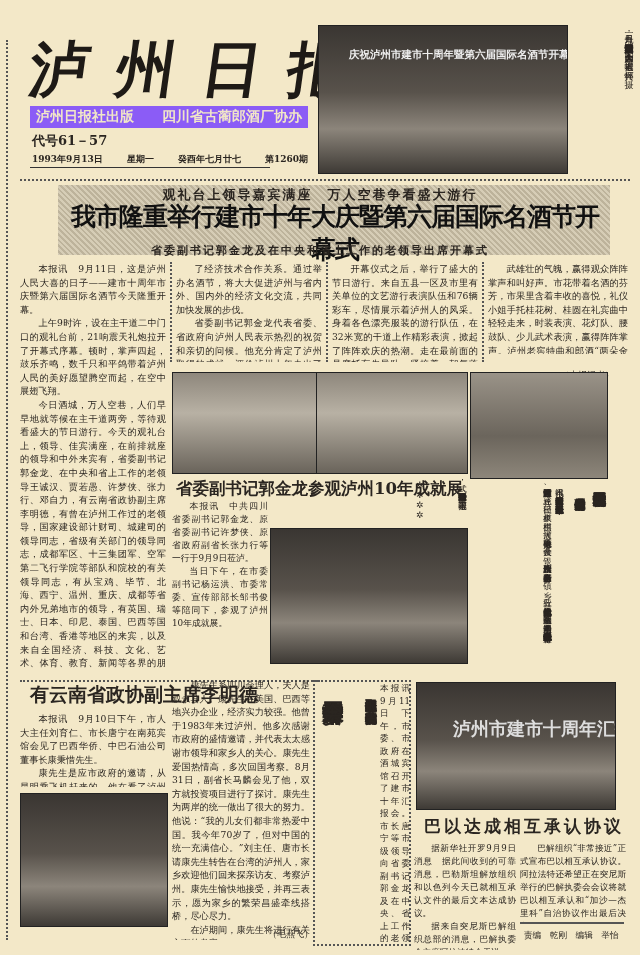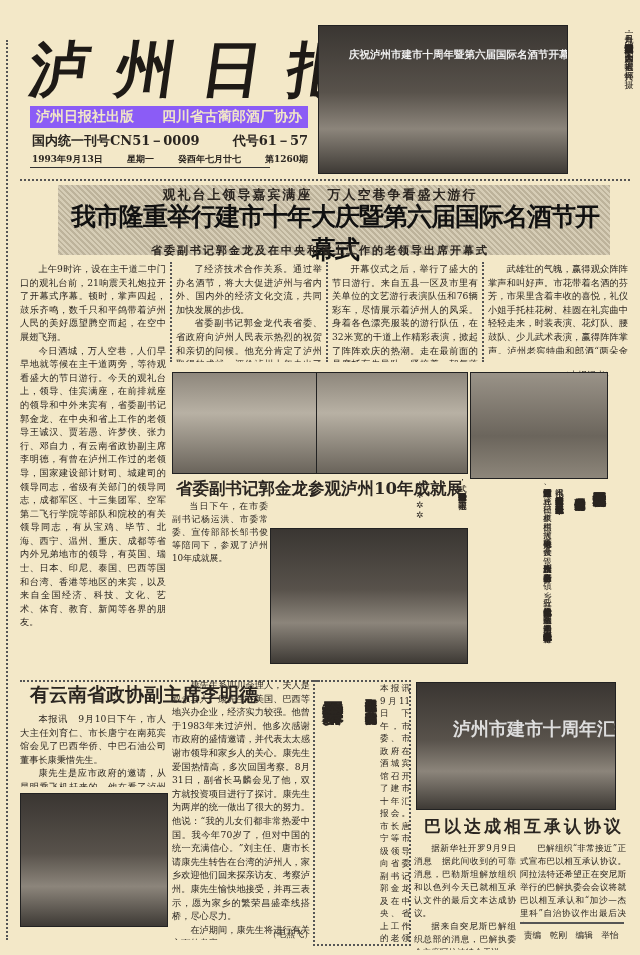--- a/index.html
+++ b/index.html
@@ -34,21 +34,20 @@
 <body>
 
 <div class="dotline-v" style="left:6px;top:40px;height:900px;"></div>
 
 <div class="abs masthead-title">泸州日报</div>
 <div class="abs publisher-bar">
   <span>泸州日报社出版</span>
   <span>四川省古蔺郎酒厂协办</span>
 </div>
 <div class="abs reginfo">
-  <span>国内统一刊号CN51－0009</span>
   <span>代号61－57</span>
 </div>
 <div class="abs dateline">
   <span>1993年9月13日</span>
   <span>星期一</span>
   <span>癸酉年七月廿七</span>
   <span>第1260期</span>
 </div>
 <div class="abs" style="left:30px;top:167px;width:240px;height:1px;background:#333;"></div>
 
@@ -57,20 +56,21 @@
 </div>
 <div class="vcap" style="left:574px;top:28px;height:145px;width:60px;">九月十一日，我市隆重集会庆祝建市十周年暨第六届国际名酒节开幕。图为大会主席台。本报记者　柯怀兴　摄</div>
 
 <div class="dotline-h" style="left:20px;top:179px;width:610px;"></div>
 <div class="abs head-band"></div>
 <div class="abs kicker">观礼台上领导嘉宾满座　万人空巷争看盛大游行</div>
 <div class="abs headline">我市隆重举行建市十年大庆暨第六届国际名酒节开幕式</div>
 <div class="abs subhead">省委副书记郭金龙及在中央和省上工作的老领导出席开幕式</div>
 
 <div class="body" style="left:20px;top:262px;width:146px;height:408px;overflow:hidden;">
+  <p>本报讯　9月11日，这是泸州人民大喜的日子——建市十周年市庆暨第六届国际名酒节今天隆重开幕。</p>
   <p>上午9时许，设在主干道二中门口的观礼台前，21响震天礼炮拉开了开幕式序幕。顿时，掌声四起，鼓乐齐鸣，数千只和平鸽带着泸州人民的美好愿望腾空而起，在空中展翅飞翔。</p>
   <p>今日酒城，万人空巷，人们早早地就等候在主干道两旁，等待观看盛大的节日游行。今天的观礼台上，领导、佳宾满座，在前排就座的领导和中外来宾有，省委副书记郭金龙、在中央和省上工作的老领导王诚汉、贾若愚、许梦侠、张力行、邓自力，有云南省政协副主席李明德，有曾在泸州工作过的老领导，国家建设部计财司、城建司的领导同志，省级有关部门的领导同志，成都军区、十三集团军、空军第二飞行学院等部队和院校的有关领导同志，有从宝鸡、毕节、北海、西宁、温州、重庆、成都等省内外兄弟地市的领导，有英国、瑞士、日本、印尼、泰国、巴西等国和台湾、香港等地区的来宾，以及来自全国经济、科技、文化、艺术、体育、教育、新闻等各界的朋友。</p>
 
 </div>
 <div class="dotline-v" style="left:170px;top:262px;height:100px;"></div>
 <div class="body" style="left:176px;top:262px;width:146px;height:100px;overflow:hidden;">
   <p>了经济技术合作关系。通过举办名酒节，将大大促进泸州与省内外、国内外的经济文化交流，共同加快发展的步伐。</p>
   <p>省委副书记郭金龙代表省委、省政府向泸州人民表示热烈的祝贺和亲切的问候。他充分肯定了泸州取得的成就，评价泸州十年走出了一条城市综合改革的坚实路子，希望泸州为全国完成小康工程，在四川的两个文明建设中做出表率。</p>
 </div>
 <div class="dotline-v" style="left:326px;top:262px;height:100px;"></div>
@@ -84,20 +84,21 @@
 <div class="abs" style="left:560px;top:369px;font-size:9px;">（本报记者）</div>
 
 <div class="photo light" style="left:172px;top:372px;width:144px;height:100px;"></div>
 <div class="photo light" style="left:316px;top:372px;width:150px;height:100px;"></div>
 <div class="photo" style="left:470px;top:372px;width:136px;height:105px;background:linear-gradient(180deg,#9a9388,#6b655c 60%,#8d867a);"></div>
 
 <div class="hd2" style="left:176px;top:478px;font-size:16.5px;">省委副书记郭金龙参观泸州10年成就展</div>
 <div class="abs" style="left:416px;top:480px;font-size:9px;line-height:10px;width:8px;">✲<br>✲<br>✲<br>✲</div>
 <div class="vcap" style="left:428px;top:478px;height:62px;width:40px;font-size:8.5px;">式，并同时举行盛大的歌舞（江阳号子等）表演。（本报记者）</div>
 <div class="body" style="left:172px;top:500px;width:96px;height:180px;overflow:hidden;font-size:8.8px;line-height:13px;">
+  <p>本报讯　中共四川省委副书记郭金龙、原省委副书记许梦侠、原省政府副省长张力行等一行于9月9日莅泸。</p>
   <p>当日下午，在市委副书记杨运洪、市委常委、宣传部部长邹书俊等陪同下，参观了泸州10年成就展。</p>
 
 </div>
 <div class="photo" style="left:270px;top:528px;width:196px;height:134px;"></div>
 
 <div class="vtext" style="left:588px;top:482px;height:200px;width:20px;font-size:13.5px;line-height:16px;font-weight:bold;">市中区首届运动会将于九月十五日开赛</div>
 <div class="vtext" style="left:570px;top:490px;height:190px;width:16px;font-size:11px;line-height:14px;font-weight:bold;">届时将有千余运动员参加七个项目的角逐</div>
 <div class="vtext" style="left:478px;top:482px;height:200px;width:88px;font-size:8.5px;line-height:12px;overflow:hidden;">
   <p style="margin:0;">本报讯　记者从市中区首届运动会新闻发布会上获悉，市中区首届运动会将于九月十五日至九月三十日举行。</p>
   <p style="margin:0;">市中区首届运动会共设篮球、乒乓球、田径、象棋、围棋、拔河、麻将等七个项目，共设金、银、铜牌三百四十八枚，参赛者是来自全区各街、镇、乡、行业、部门和党政机关的三十一个代表团，二百零五个运动队，一千零八十四名运动员。首届运动会将于九月十九日上午九时在市体育场隆重举行开幕</p>

